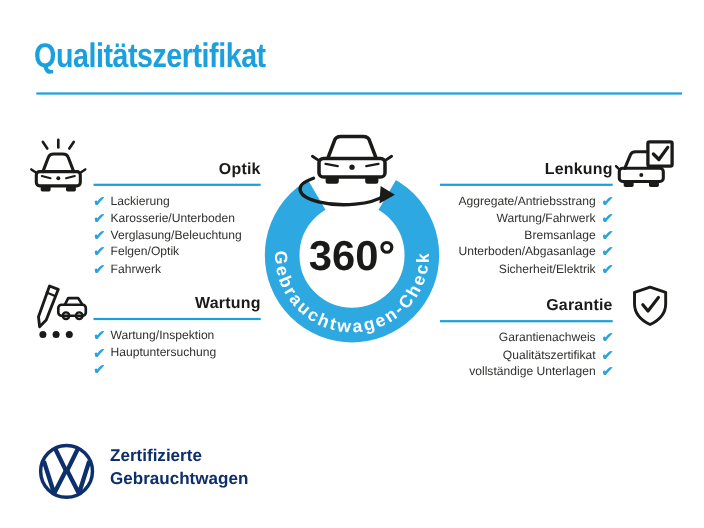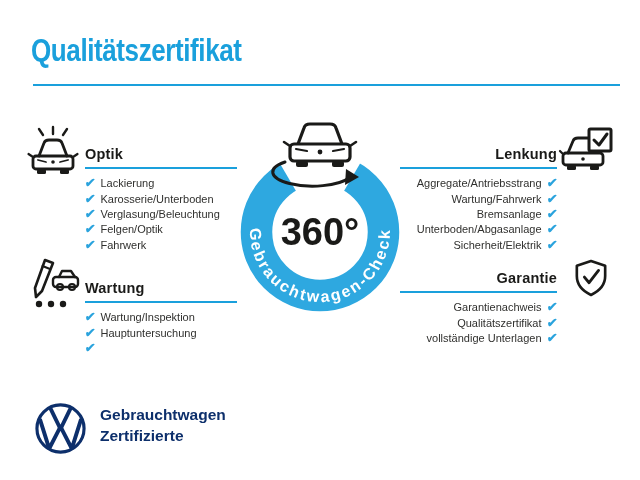--- a/index.html
+++ b/index.html
@@ -8,21 +8,21 @@
     font-family:"Liberation Sans", sans-serif;
     -webkit-font-smoothing:antialiased;
   }
   .title{
     position:absolute;left:31px;top:33px;
     font-size:31px;font-weight:bold;color:#1AA0DC;
     letter-spacing:-0.5px;transform:scaleX(.84);transform-origin:left top;white-space:nowrap;
   }
   .title-rule{position:absolute;left:33px;top:84px;width:587px;height:2.4px;background:#1AA0DC;}
 
-  .section{position:absolute;}
+  .section{position:absolute;text-align:right;}
   .sec-head{font-size:14.5px;font-weight:bold;color:#1A1A18;letter-spacing:.2px;}
   .sec-rule{height:2.2px;background:#1AA0DC;margin-top:5px;}
   .section ul{list-style:none;margin:8px 0 0 0;padding:0;}
   .section li{
     display:flex;align-items:center;gap:5px;
     font-size:11px;line-height:12px;margin-bottom:3.4px;color:#30302E;
     white-space:nowrap;
   }
   .section.right{text-align:right;}
   .section.right li{flex-direction:row-reverse;justify-content:flex-start;}
@@ -170,21 +170,21 @@
           <span class="chk">✔</span>
           <span>Unterboden/Abgasanlage</span>
         </li>
       <li>
           <span class="chk">✔</span>
           <span>Sicherheit/Elektrik</span>
         </li>
     </ul>
   </div>
 
-  <div class="section left" style="left:85px;top:280px;width:152px">
+  <div class="section left" style="left:85px;top:268px;width:152px">
     <div class="sec-head">Wartung</div>
     <div class="sec-rule"></div>
     <ul>
       <li>
           <span class="chk">✔</span>
           <span>Wartung/Inspektion</span>
         </li>
       <li>
           <span class="chk">✔</span>
           <span>Hauptuntersuchung</span>
@@ -213,17 +213,17 @@
         </li>
     </ul>
   </div>
 
   <svg style="left:34px;top:402px;" width="53" height="53" viewBox="-27 -27 54 54" fill="none" stroke="#0D2F6B">
     <circle cx="0" cy="0" r="24" stroke-width="3.2"></circle>
     <path d="M-10.5 -21 L0 0.5 L10.5 -21" stroke-width="4" stroke-linejoin="bevel"></path>
     <path d="M-21 -9.5 L-11.5 20.5 L0 -2 L11.5 20.5 L21 -9.5" stroke-width="4" stroke-linejoin="bevel"></path>
   </svg>
   <div class="footer-text">
+    <span>Zertifizierte</span>
     <span>Gebrauchtwagen</span>
-    <span>Zertifizierte</span>
   </div>
 
 </div>
 
 </body></html>

